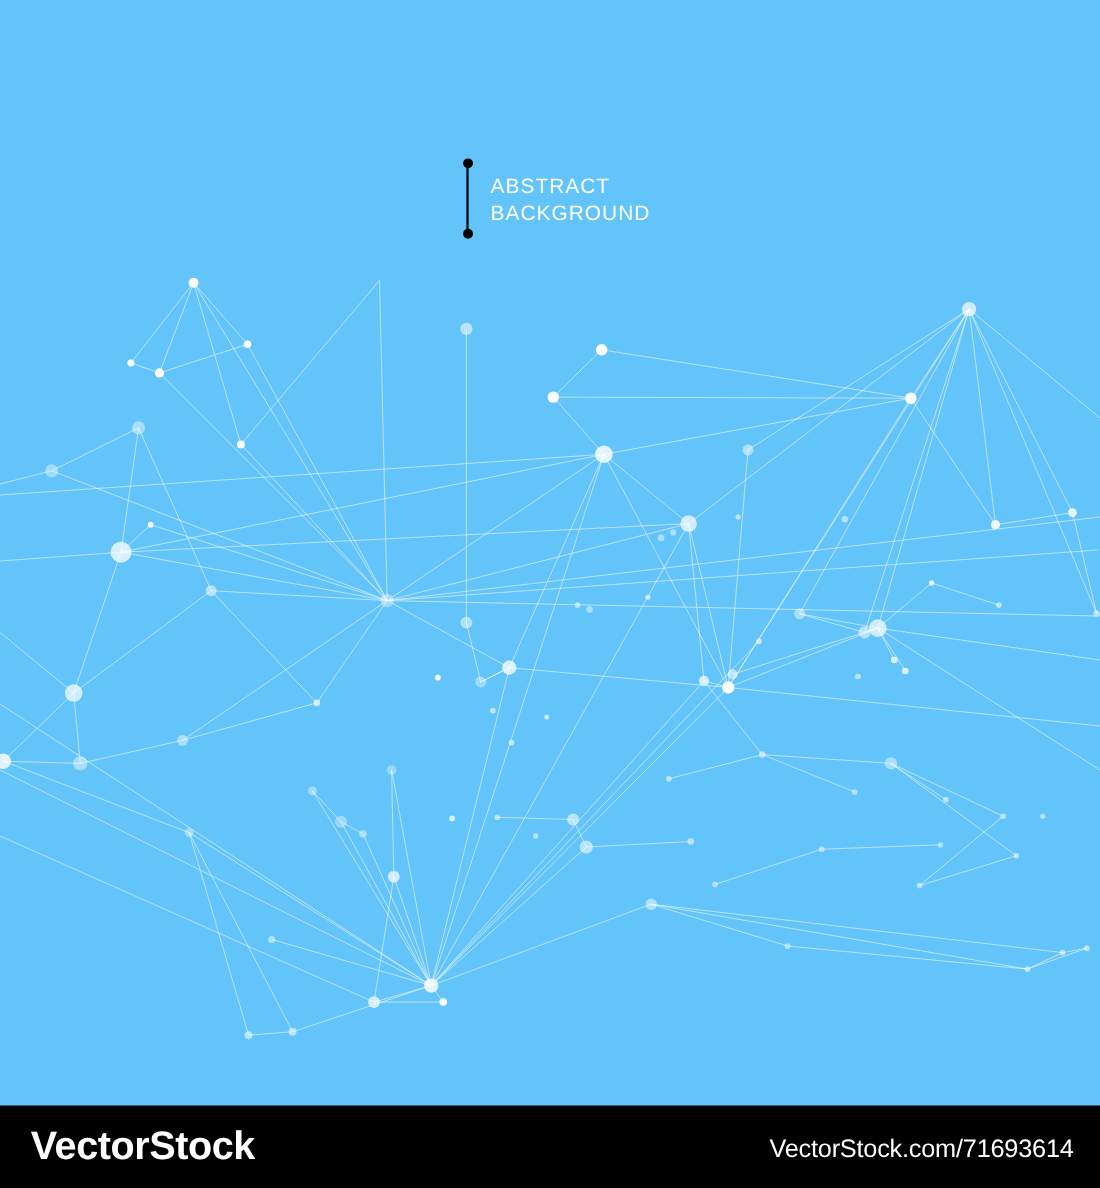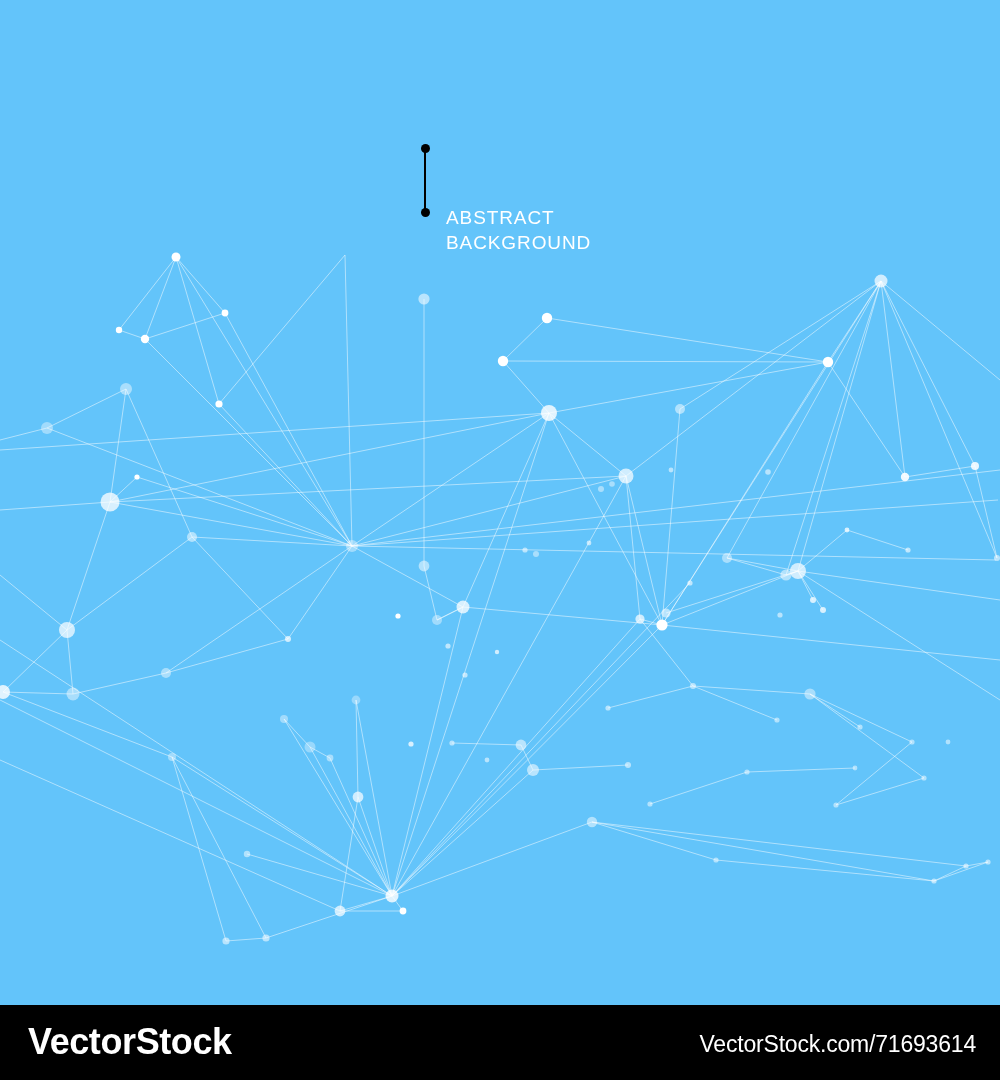--- a/index.html
+++ b/index.html
@@ -64,21 +64,20 @@
     position: absolute;
     left: 26px;
     top: 17px;
     width: 360px;
     color: #ffffff;
     font-size: 19px;
     line-height: 25px;
     letter-spacing: 0.9px;
     font-weight: 300;
     white-space: pre-line;
-    margin-top: 48px;
   }
   #watermark-bar {
     position: absolute;
     left: 0;
     top: 1005px;
     width: 1000px;
     height: 75px;
     background: #000000;
   }
   #watermark-logo {

